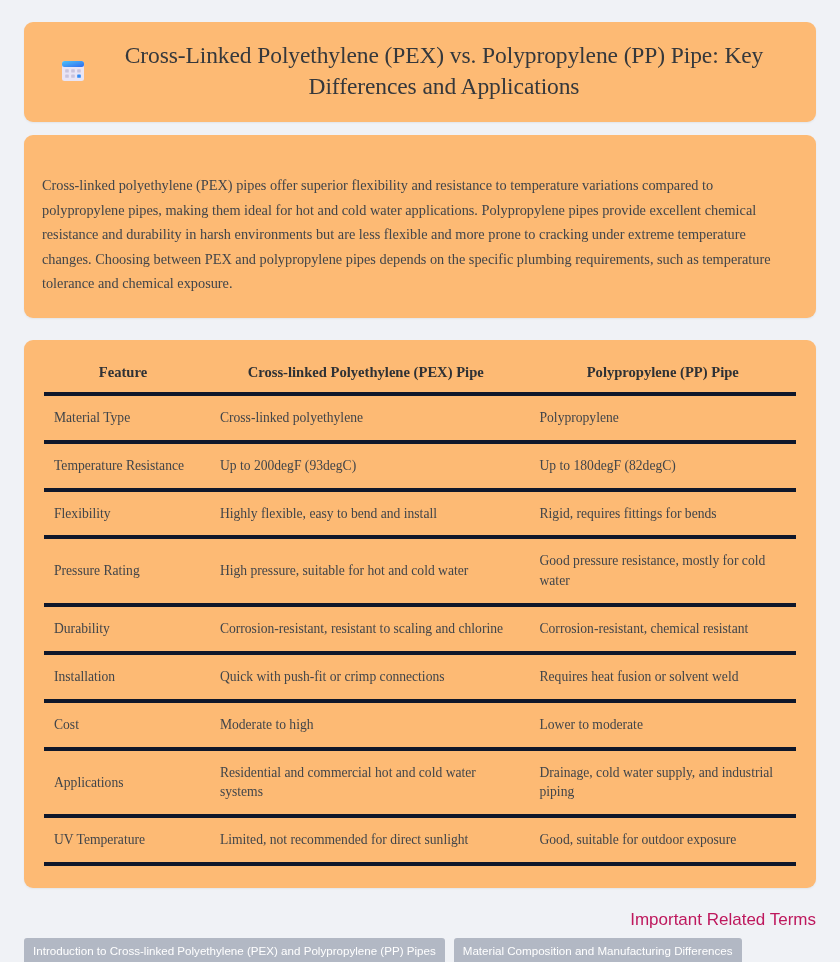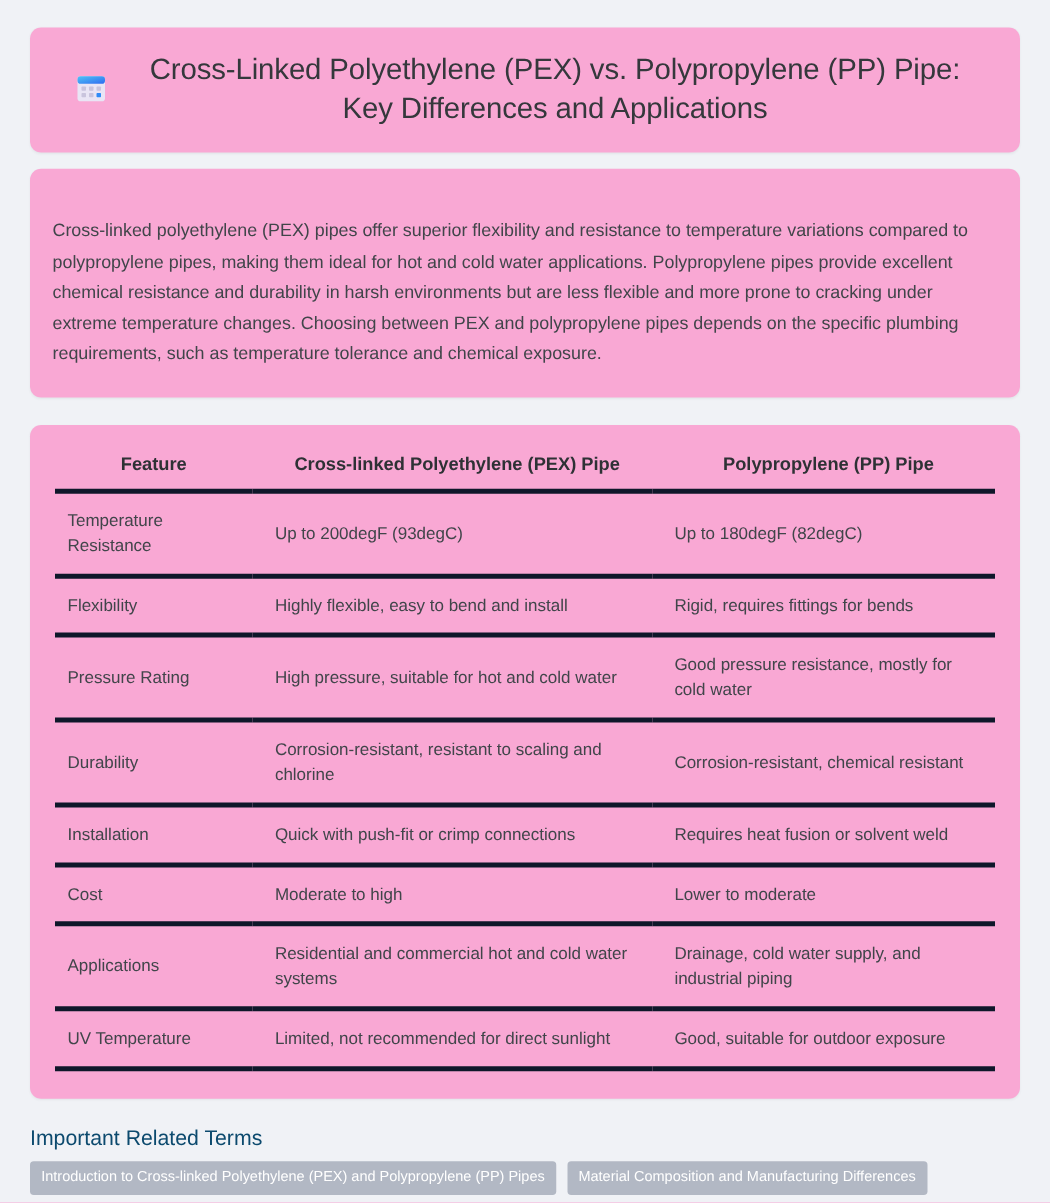--- a/index.html
+++ b/index.html
@@ -19,24 +19,25 @@
   .page {
     width: 840px;
     height: 962px;
     position: relative;
     display: flex;
     flex-direction: column;
   }
 
   
   .card {
-    background: #f9a8d4;
+    background: #fdba74;
     border-radius: 9px;
     margin: 0 24px;
     box-shadow: 0 1px 2px rgba(60, 64, 67, 0.07);
+    font-family: Liberation Serif, serif;
   }
 
   
   .title-card {
     margin-top: 22px;
     padding: 22px 34px 24px 34px;
     display: flex;
     align-items: center;
     justify-content: center;
     gap: 18px;
@@ -112,22 +113,22 @@
   table.cmp td.sep { padding-left: 18px; }
 
   
   .terms-section {
     margin-top: 22px;
     padding: 0 24px;
   }
   .terms-heading {
     font-size: 17px;
     font-weight: 400;
-    color: #0c4a6e;
-    text-align: left;
+    color: #be185d;
+    text-align: right;
     margin-bottom: 8px;
   }
   .tag-wrap {
     display: flex;
     flex-wrap: wrap;
     gap: 9px 9px;
     align-items: flex-start;
   }
   .tag {
     background: #b2b8c4;
@@ -185,20 +186,25 @@
       </colgroup>
       <thead>
         <tr>
           <th>Feature</th>
           <th class="sep">Cross-linked Polyethylene (PEX) Pipe</th>
           <th class="sep">Polypropylene (PP) Pipe</th>
         </tr>
       </thead>
       <tbody id="table-body">
           <tr>
+            <td>Material Type</td>
+            <td class="sep">Cross-linked polyethylene</td>
+            <td class="sep">Polypropylene</td>
+          </tr>
+          <tr>
             <td>Temperature Resistance</td>
             <td class="sep">Up to 200degF (93degC)</td>
             <td class="sep">Up to 180degF (82degC)</td>
           </tr>
           <tr>
             <td>Flexibility</td>
             <td class="sep">Highly flexible, easy to bend and install</td>
             <td class="sep">Rigid, requires fittings for bends</td>
           </tr>
           <tr>

